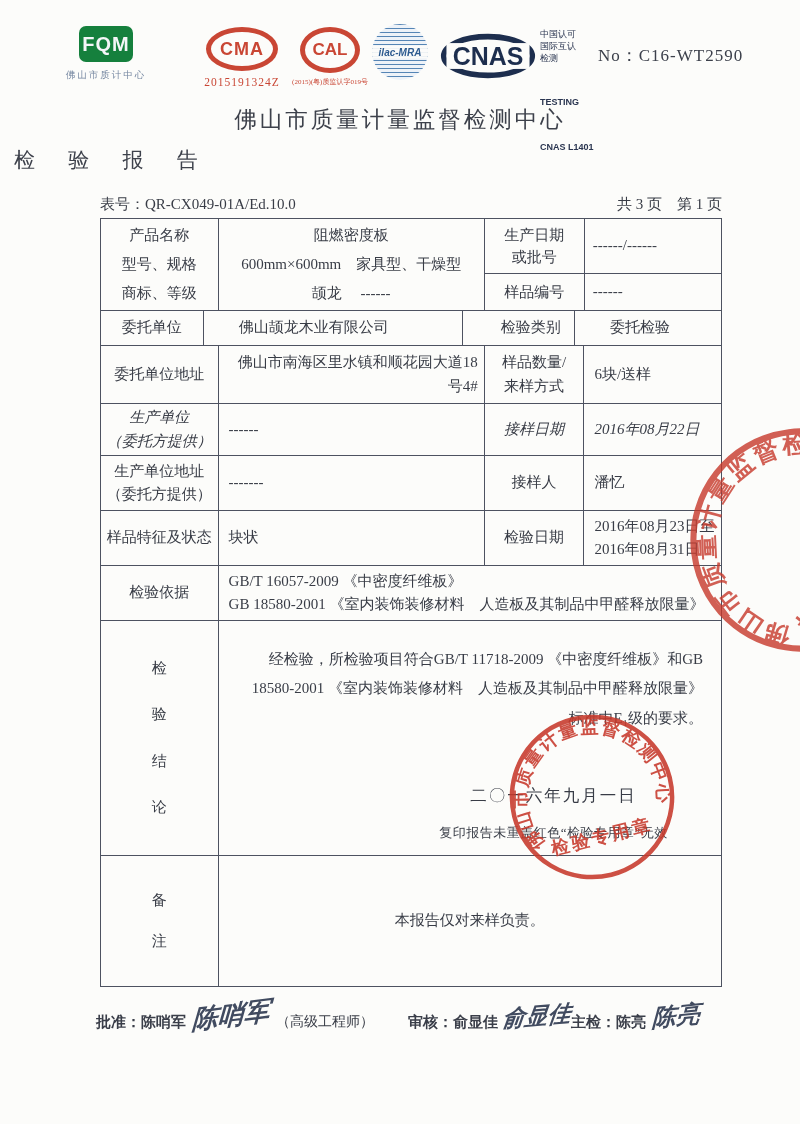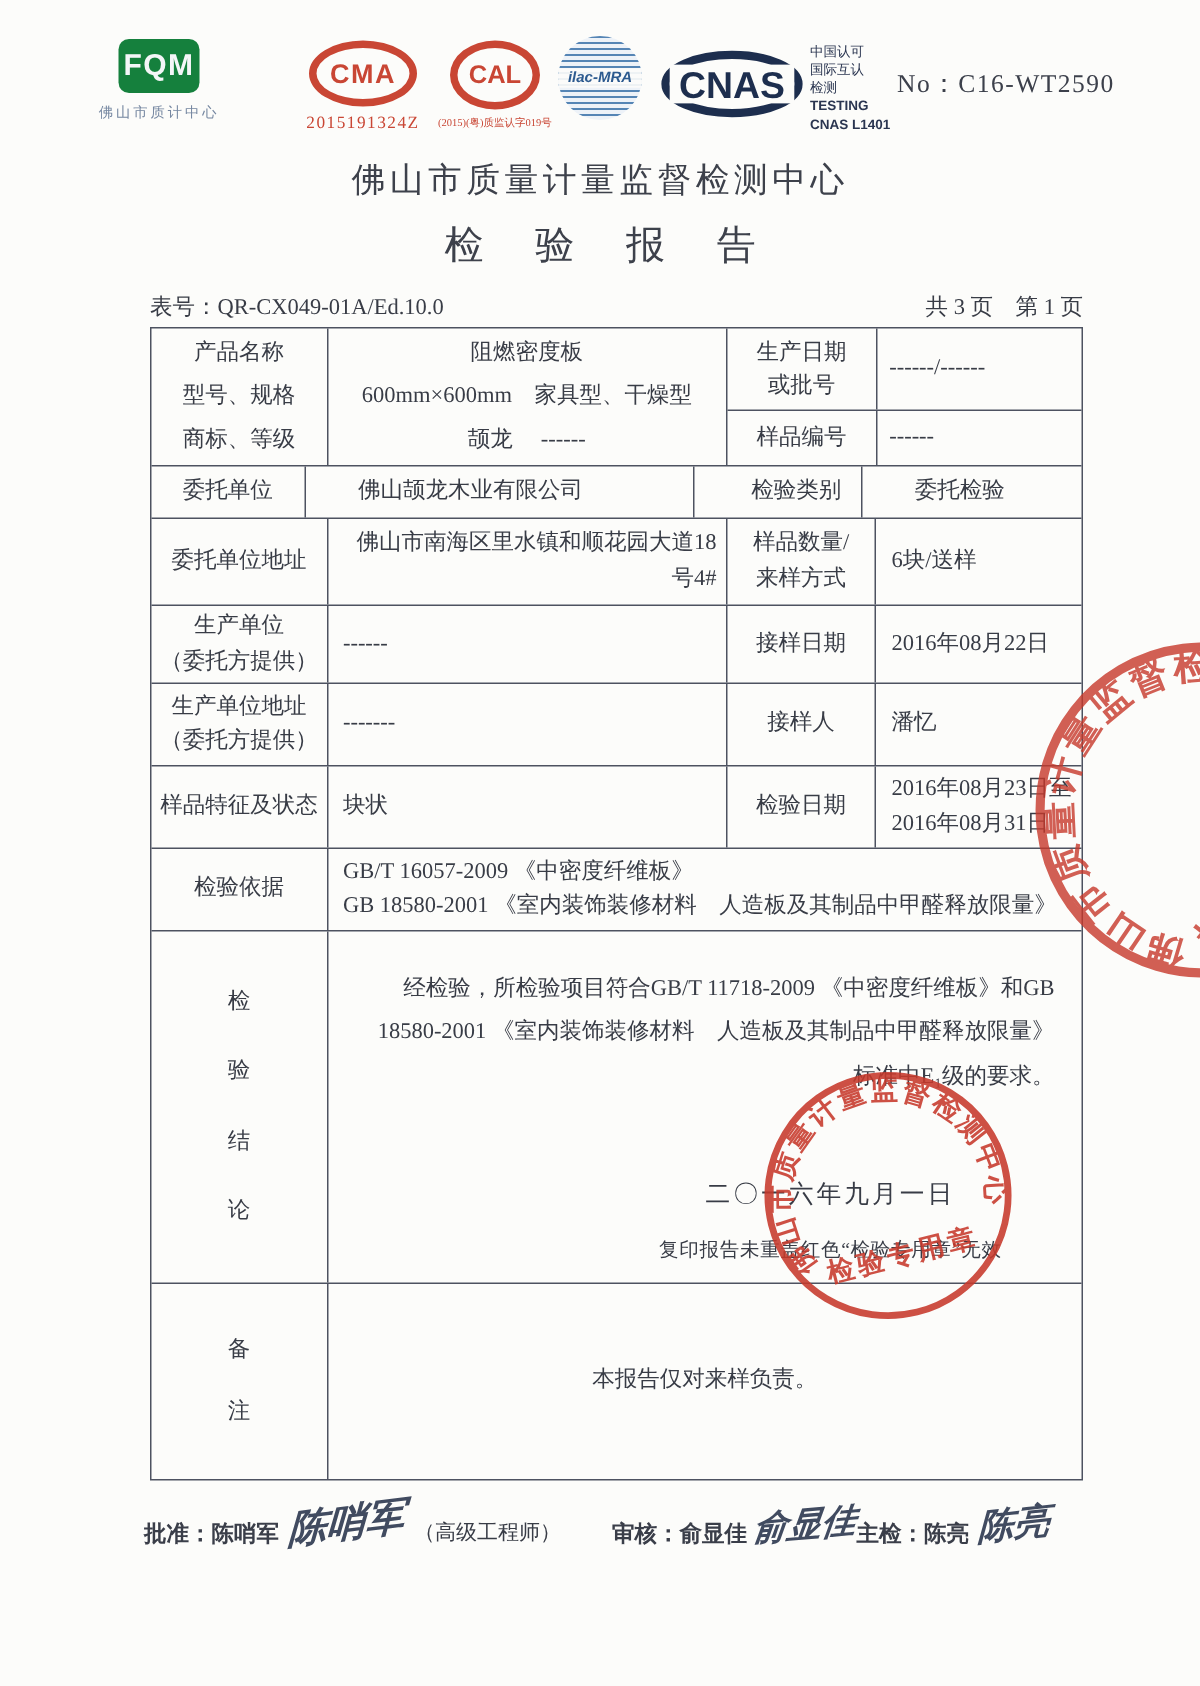--- a/index.html
+++ b/index.html
@@ -32,45 +32,45 @@
   .ilac { position:absolute; left:372px; top:24px; width:56px; height:56px; border-radius:50%;
     background:repeating-linear-gradient(180deg,#5585b5 0px,#5585b5 1.5px,#edf2f8 1.5px,#edf2f8 4px);
     overflow:hidden; }
   .ilac-band { position:absolute; top:50%; left:0; right:0; transform:translateY(-50%);
     background:rgba(252,252,250,.92); text-align:center; padding:1px 0;
     font:bold italic 10px "Liberation Sans","DejaVu Sans",sans-serif; color:#2c5a8f; }
 
   .cnas { position:absolute; left:440px; top:32px; width:96px; height:48px; }
   .cnas-cap { position:absolute; left:540px; top:28px; font-family:"Liberation Sans","DejaVu Sans",sans-serif;
     font-size:9px; line-height:1.35; color:#2a3550; }
-  .cnas-cap .b { font-weight:bold; }
+  .cnas-cap .b { font-weight:bold;margin-top:32px; }
 
   .report-no { position:absolute; left:598px; top:44px; font-size:17px; letter-spacing:1px; color:#3c404b; }
 
   
   .org-title { position:absolute; top:104px; left:0; width:100%; text-align:center;
     font-size:22.5px; letter-spacing:3px; color:#3d414b; }
-  .doc-title { position:absolute; top:146px; left:0; width:100%; text-align:center;
-    font-size:26px; letter-spacing:14px; color:#3d414b; text-indent:14px; }
+  .doc-title { position:absolute; top:146px; left:0; width:100%; 
+    font-size:21px; letter-spacing:14px; color:#3d414b; text-indent:14px; }
 
   .meta-line { position:absolute; top:195px; left:100px; width:622px; display:flex;
     justify-content:space-between; font-size:15px; }
 
   
   .tbl { position:absolute; left:100px; top:218px; width:622px;
     border:1.5px solid #4d5260; font-size:15px; }
   .row { display:flex; border-bottom:1px solid #4d5260; }
   .row:last-child { border-bottom:none; }
   .cell { border-right:1px solid #4d5260; display:flex; flex-direction:column;
     align-items:center; justify-content:center; line-height:1.55; text-align:center; }
   .cell:last-child, .cell.noborder { border-right:none; }
   .c1 { width:118px; } .c2 { width:267px; } .c3 { width:100px; } .c4 { width:137px; }
   .cspan { width:504px; } .cright { width:237px; padding:0; }
   .val { align-items:flex-start; text-align:right; padding-left:10px; padding-right:6px; }
-  .h92 { height:92px; } .h35 { height:35px;gap:25px; } .h58 { height:58px; } .h52 { height:52px; }
+  .h92 { height:92px; } .h35 { height:35px;gap:25px; } .h58 { height:58px; } .h52 { height:52px;font-style:italic; }
   .h55 { height:55px; } .h235 { height:235px; } .h130 { height:130px; }
   .sub { display:flex; width:100%; }
   .sub1 { height:55px; border-bottom:1px solid #4d5260; }
   .sub2 { height:36px; }
   .c3i { width:100px; border-right:1px solid #4d5260; display:flex; flex-direction:column;
     align-items:center; justify-content:center; line-height:1.5; }
   .c4i { width:136px; display:flex; flex-direction:column; align-items:flex-start;
     justify-content:center; padding-left:8px; }
   .vlabel { justify-content:space-around; padding:24px 0; }
   .tall-lines { line-height:1.95; }

